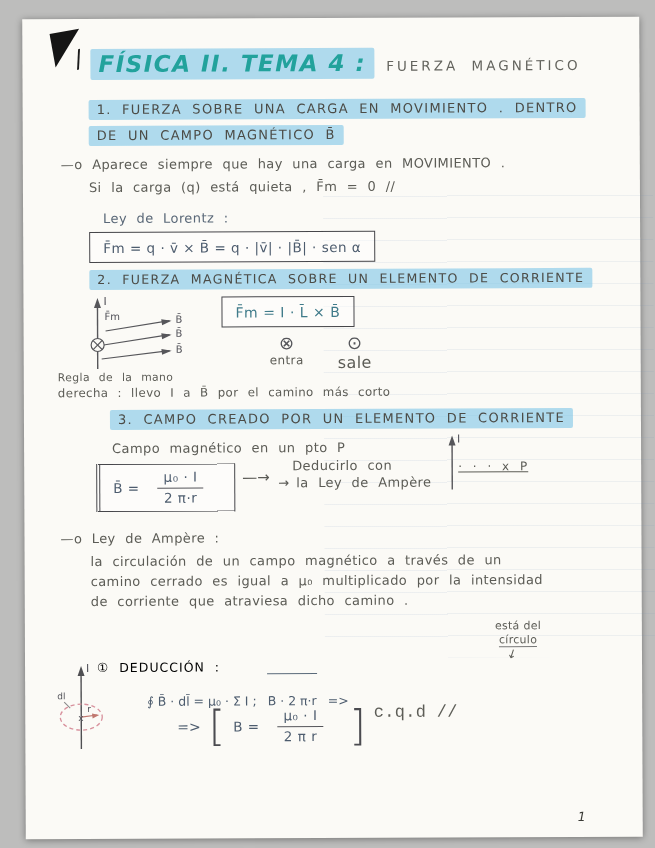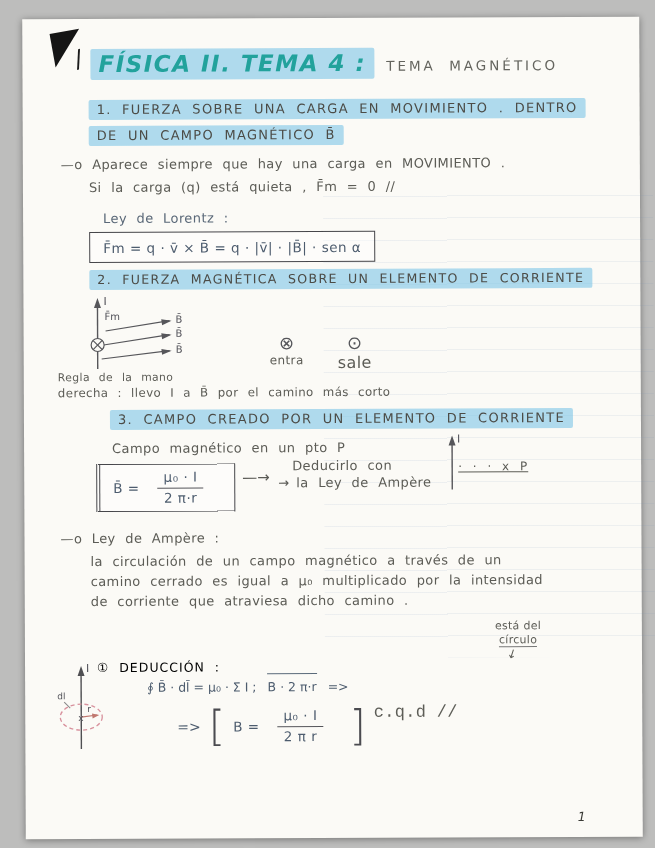--- a/index.html
+++ b/index.html
@@ -18,21 +18,21 @@
   #content{position:absolute;inset:0;}
   .abs{position:absolute;}
   .hw{color:#5c5c56;font-size:13px;letter-spacing:.4px;word-spacing:5px;white-space:nowrap;}
   .head{color:#4c4c47;font-size:13px;letter-spacing:1.3px;word-spacing:5px;white-space:nowrap;font-weight:500;}
   .hl{background:rgba(128,199,231,.62);padding:2px 8px 3px;border-radius:2px;display:inline-block;}
   .fbox{border:1.7px solid #46464a;padding:5px 13px;display:inline-block;background:rgba(255,255,255,.45);white-space:nowrap;}
   .formula{color:#4d5c6e;font-size:13.5px;letter-spacing:.5px;}
   .frac{display:inline-flex;flex-direction:column;align-items:center;vertical-align:middle;line-height:1.15;margin:0 18px;}
   .frac .num{border-bottom:1.5px solid #55555a;padding:0 6px 2px;}
   .frac .den{padding-top:2px;}
-  .ov{border-top:1.5px solid #5a6a7a;padding-top:5px;}
+  .ov{border-top:1.5px solid #5a6a7a;padding-top:19px;}
   .title-main{font-size:23px;font-weight:bold;font-style:italic;color:#22a29c;letter-spacing:1.5px;}
   .title-sub{font-size:13.5px;color:#64645e;letter-spacing:3px;word-spacing:6px;margin-left:12px;}
   .smallnote{font-size:11px;color:#5d5d57;letter-spacing:.3px;white-space:nowrap;}
   .bracket{font-size:42px;font-weight:300;color:#4b4b50;line-height:0;vertical-align:middle;}
   svg text{font-family:"DejaVu Sans",sans-serif;fill:#53535a;}
   .corner-fold{
     width:0;height:0;
     border-left:30px solid #151515;
     border-bottom:34px solid transparent;
     transform:rotate(-10deg);
@@ -47,21 +47,21 @@
 
 <div id="paper">
 
   <div class="abs corner-fold" style="left:30px;top:12px;"></div>
   <div class="abs bleed" style="left:300px;top:170px;width:330px;height:470px;"></div>
 
   <div id="content">
 
     <div class="abs" style="left:52px;top:26px;font-size:24px;color:#1c1c1c;transform:rotate(-14deg);">∕</div>
     <div class="abs" style="left:68px;top:30px;">
-      <span class="hl"><span class="title-main">FÍSICA II. TEMA 4 :</span></span><span class="title-sub">TEMA MAGNÉTICO</span>
+      <span class="hl"><span class="title-main">FÍSICA II. TEMA 4 :</span></span><span class="title-sub">FUERZA MAGNÉTICO</span>
     </div>
 
     <div class="abs" style="left:66px;top:80px;">
       <span class="hl head">1. FUERZA SOBRE UNA CARGA EN MOVIMIENTO . DENTRO</span>
     </div>
     <div class="abs" style="left:66px;top:106px;">
       <span class="hl head">DE UN CAMPO MAGNÉTICO B̄</span>
     </div>
     <div class="abs hw" style="left:38px;top:138px;">—o Aparece siempre que hay una carga en MOVIMIENTO .</div>
     <div class="abs hw" style="left:66px;top:161px;">Si la carga (q) está quieta ,  F̄m = 0 //</div>
@@ -86,20 +86,23 @@
       <polygon points="0,0 -10,-3 -10,3" transform="translate(94,46) rotate(-8.4)" fill="#56565a"></polygon>
       <text x="98" y="48" font-size="10">B̄</text>
       <line x1="24" y1="70" x2="92" y2="62" stroke="#56565a" stroke-width="1.2"></line>
       <polygon points="0,0 -10,-3 -10,3" transform="translate(94,62) rotate(-6.5)" fill="#56565a"></polygon>
       <text x="98" y="64" font-size="10">B̄</text>
       <circle cx="20" cy="56" r="6.5" fill="#fbfaf6" stroke="#56565a" stroke-width="1.2"></circle>
       <line x1="15.5" y1="51.5" x2="24.5" y2="60.5" stroke="#56565a" stroke-width="1.1"></line>
       <line x1="24.5" y1="51.5" x2="15.5" y2="60.5" stroke="#56565a" stroke-width="1.1"></line>
     </svg>
 
+    <div class="abs fbox" style="left:198px;top:278px;">
+      <span class="formula" style="color:#407b8a;font-size:14px;">F̄m = I · L̄ × B̄</span>
+    </div>
 
     <div class="abs" style="left:246px;top:314px;display:flex;gap:34px;text-align:center;">
       <div>
         <div style="font-size:18px;color:#55565a;">⊗</div>
         <div class="hw" style="font-size:12px;">entra</div>
       </div>
       <div>
         <div style="font-size:18px;color:#55565a;">⊙</div>
         <div class="hw" style="font-size:16px;">sale</div>
       </div>

